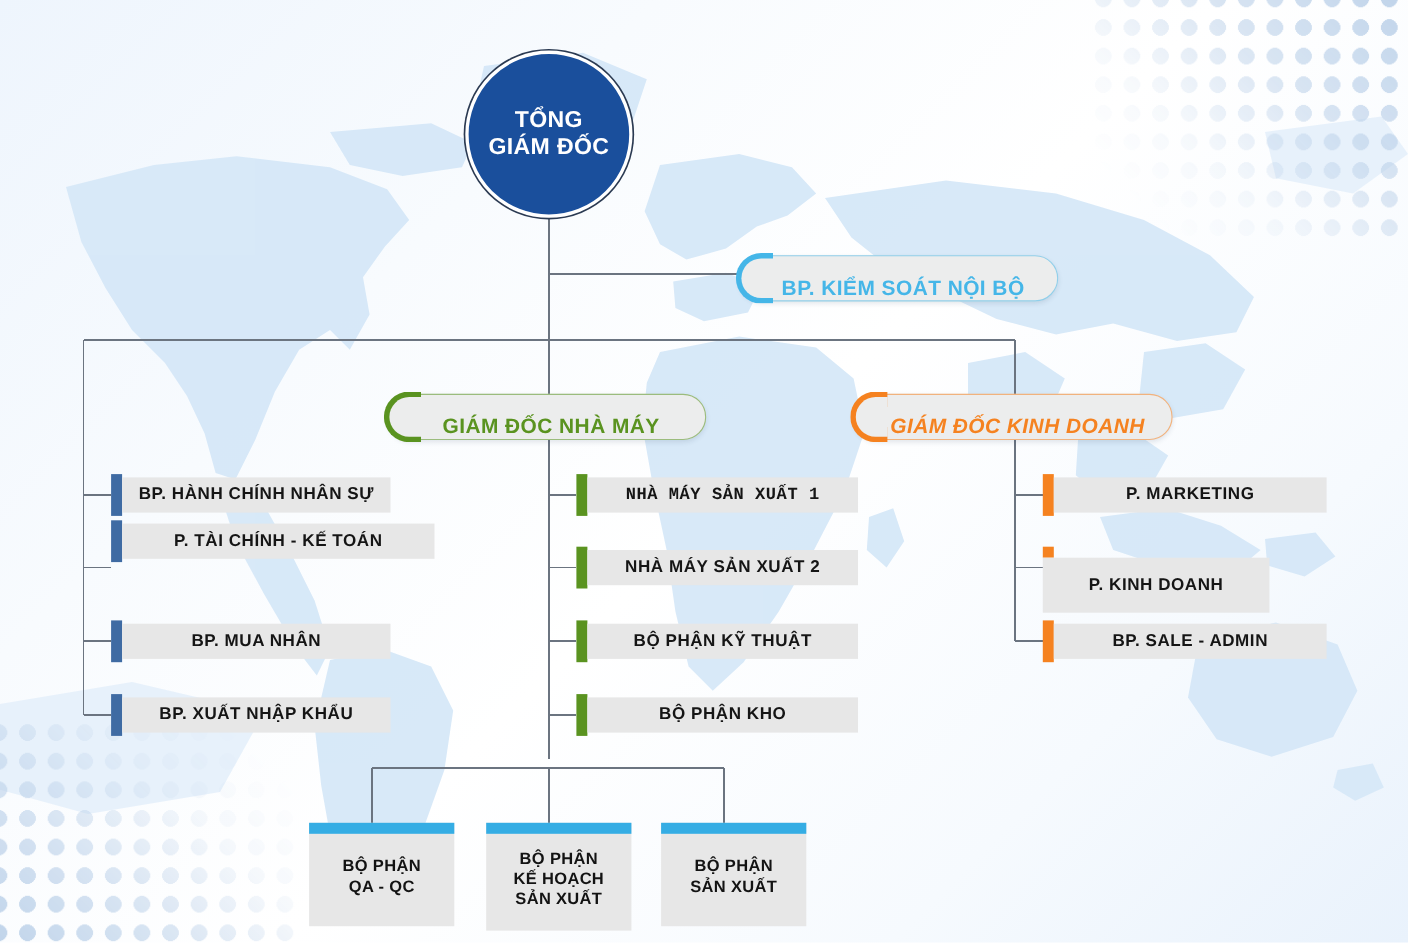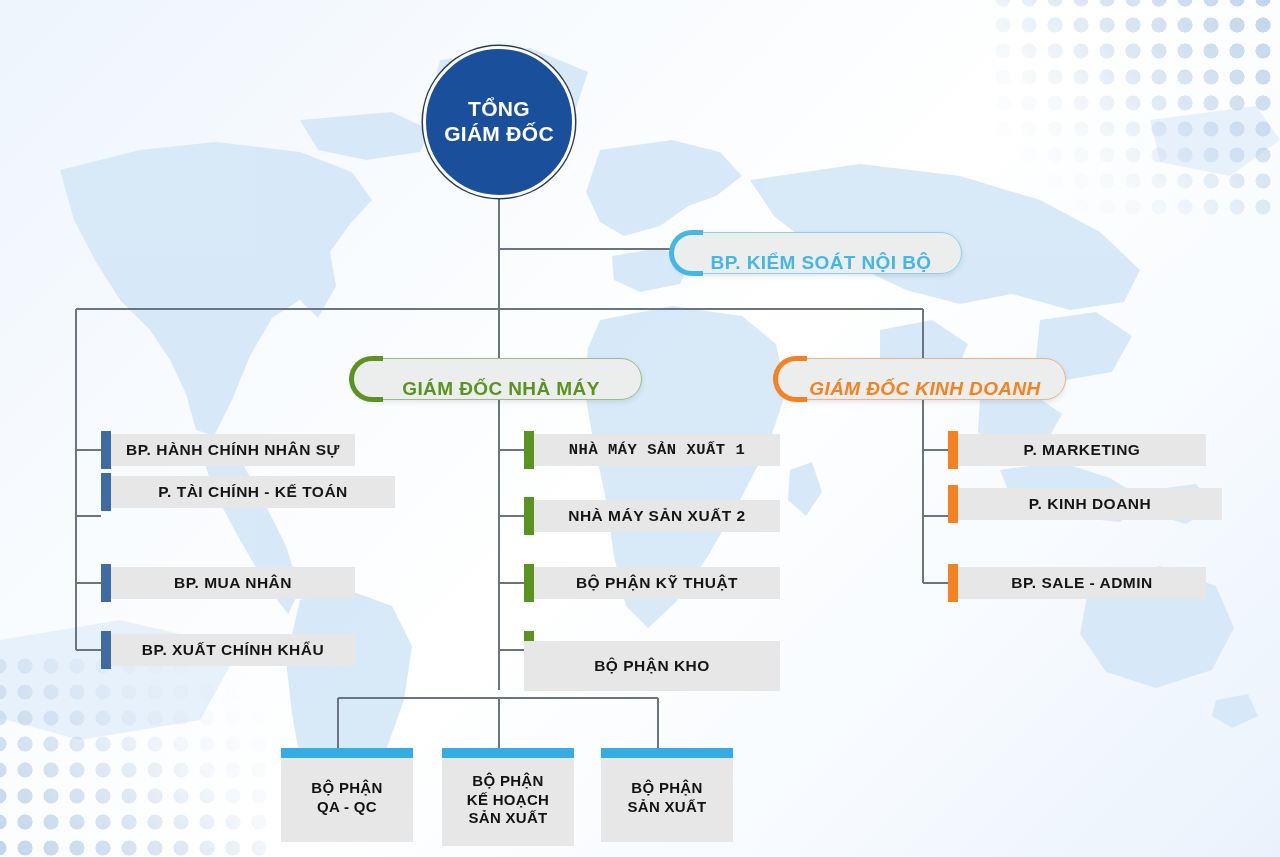--- a/index.html
+++ b/index.html
@@ -298,45 +298,45 @@
   <div class="bar-row col-left" style="left:101px; top:476px; width:294px;justify-content:center;">
     <span class="bar-accent"></span>
     <span class="bar-body">P. TÀI CHÍNH - KẾ TOÁN</span>
   </div>
   <div class="bar-row col-left" style="left:101px; top:567px; width:254px;">
     <span class="bar-accent"></span>
     <span class="bar-body">BP. MUA NHÂN</span>
   </div>
   <div class="bar-row col-left" style="left:101px; top:634px; width:254px;">
     <span class="bar-accent"></span>
-    <span class="bar-body">BP. XUẤT CHÍNH KHẨU</span>
+    <span class="bar-body">BP. XUẤT NHẬP KHẨU</span>
   </div>
 
   <div class="bar-row col-middle" style="left:524px; top:434px; width:256px;font-family:Liberation Mono, monospace;">
     <span class="bar-accent"></span>
     <span class="bar-body">NHÀ MÁY SẢN XUẤT 1</span>
   </div>
   <div class="bar-row col-middle" style="left:524px; top:500px; width:256px;">
     <span class="bar-accent"></span>
     <span class="bar-body">NHÀ MÁY SẢN XUẤT 2</span>
   </div>
   <div class="bar-row col-middle" style="left:524px; top:567px; width:256px;">
     <span class="bar-accent"></span>
     <span class="bar-body">BỘ PHẬN KỸ THUẬT</span>
   </div>
-  <div class="bar-row col-middle" style="left:524px; top:634px; width:256px;flex-direction:column;">
+  <div class="bar-row col-middle" style="left:524px; top:634px; width:256px;">
     <span class="bar-accent"></span>
     <span class="bar-body">BỘ PHẬN KHO</span>
   </div>
 
   <div class="bar-row col-right" style="left:948px; top:434px; width:258px;">
     <span class="bar-accent"></span>
     <span class="bar-body">P. MARKETING</span>
   </div>
-  <div class="bar-row col-right" style="left:948px; top:488px; width:274px;">
+  <div class="bar-row col-right" style="left:948px; top:500px; width:206px;flex-direction:column;">
     <span class="bar-accent"></span>
     <span class="bar-body">P. KINH DOANH</span>
   </div>
   <div class="bar-row col-right" style="left:948px; top:567px; width:258px;">
     <span class="bar-accent"></span>
     <span class="bar-body">BP. SALE - ADMIN</span>
   </div>
 
   <div class="bottom-box" style="left:281px; top:748px; height:94px;">
     <span class="box-cap"></span>

